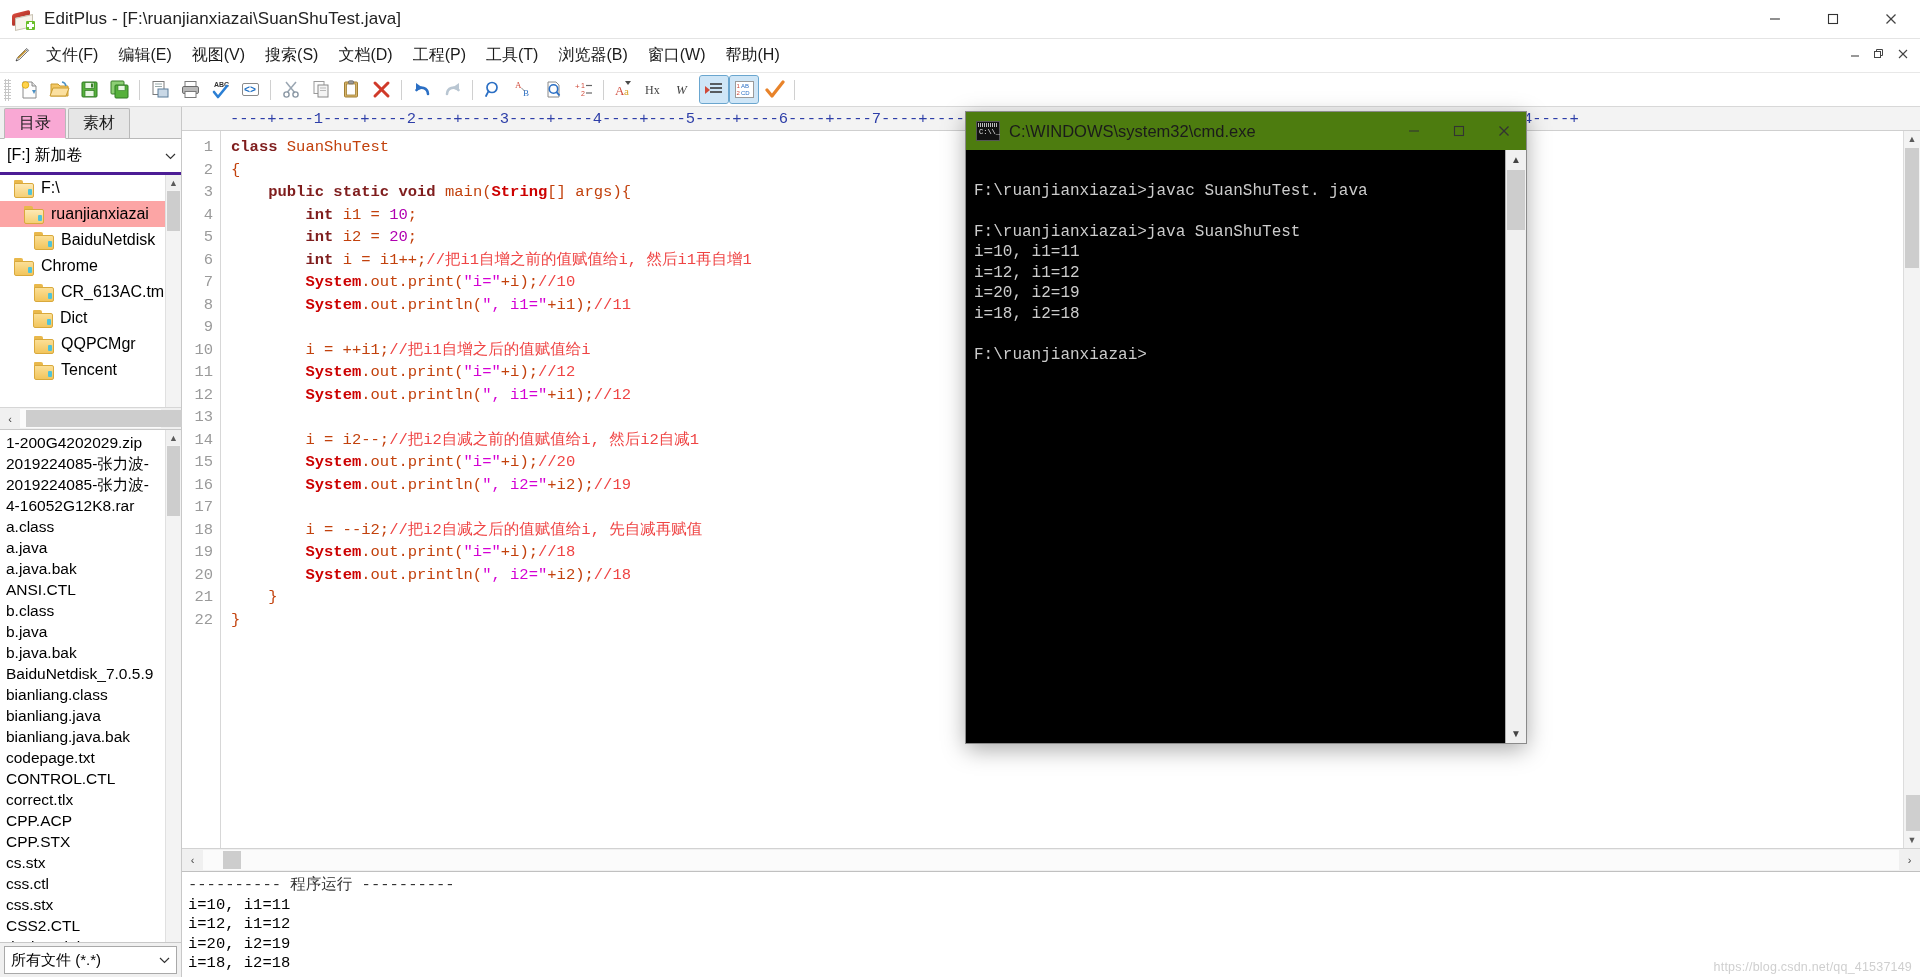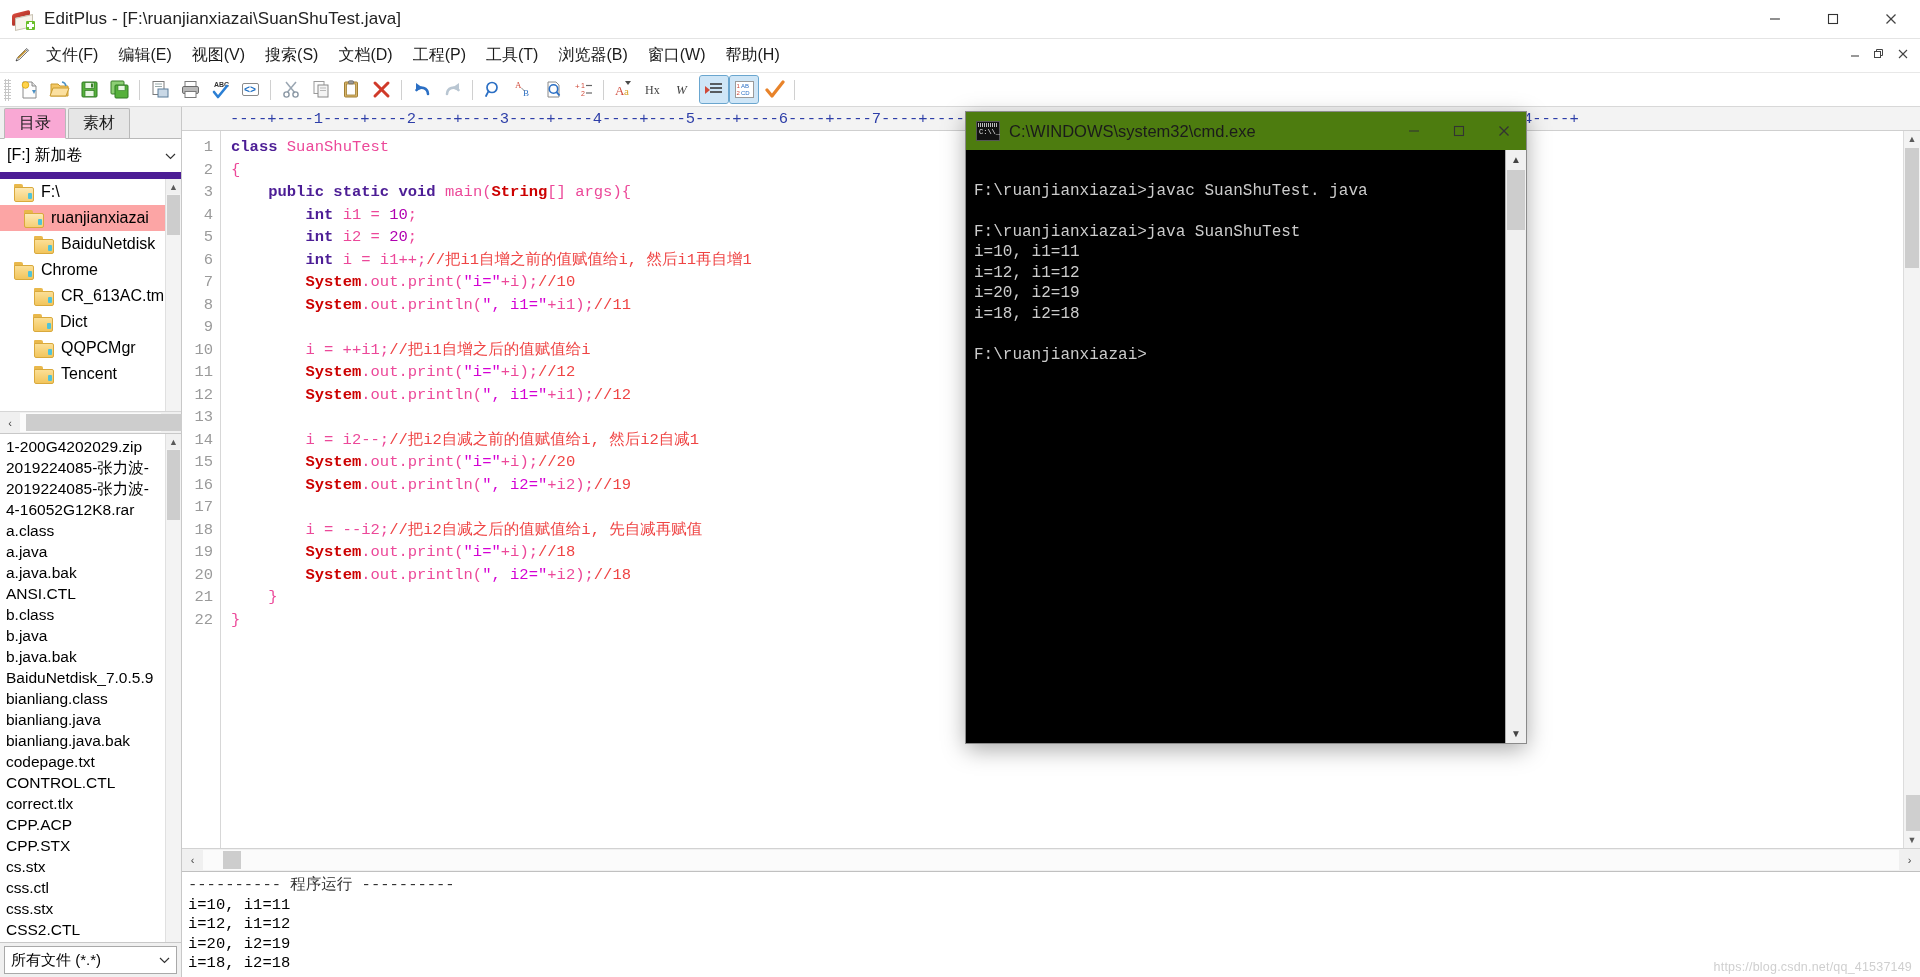--- a/index.html
+++ b/index.html
@@ -44,21 +44,21 @@
   .tb-btn svg{display:block;}
 
   
   .body{flex:1;display:flex;min-height:0;background:#f0f0f0;}
 
   
   .dock{width:181px;flex:none;display:flex;flex-direction:column;background:#f0f0f0;border-right:1px solid #c8c8c8;min-height:0;}
   .dock-tabs{height:31px;display:flex;align-items:flex-end;padding-left:4px;background:#f0f0f0;border-bottom:1px solid #b9b9b9;}
   .dock-tab{padding:4px 14px 4px;font-size:16px;color:#1b1b1b;background:#e6e6e6;border:1px solid #b9b9b9;border-bottom:none;margin-right:2px;border-radius:2px 2px 0 0;}
   .dock-tab.sel{background:#f9a8d4;border-bottom:1px solid #fff;margin-bottom:-1px;}
-  .drive-row{height:33px;display:flex;align-items:center;padding:0 4px 0 7px;background:#fff;border-bottom:7px solid #4c1d95;}
+  .drive-row{height:33px;display:flex;align-items:center;padding:0 4px 0 7px;background:#fff;border-bottom:3px solid #4c1d95;}
   .drive-row .lbl{font-size:16px;flex:1;white-space:nowrap;overflow:hidden;}
   .caret{width:14px;text-align:center;color:#333;font-size:11px;}
   .tree{background:#fff;height:232px;overflow:hidden;position:relative;border-bottom:1px solid #d6d6d6;}
   .tree-scroll{position:absolute;right:0;top:0;width:15px;height:100%;background:#f3f3f3;border-left:1px solid #e0e0e0;}
   .sc-arrow{height:15px;display:flex;align-items:center;justify-content:center;font-size:9px;color:#5a5a5a;background:#f0f0f0;}
   .sc-thumb{position:absolute;left:1px;right:1px;top:16px;height:40px;background:#cdcdcd;}
   .tnode{height:26px;display:flex;align-items:center;font-size:16px;white-space:nowrap;padding-right:16px;}
   .tnode.sel{background:#fca5a5;}
   .tnode .fo{width:20px;height:17px;margin-right:7px;flex:none;position:relative;}
   .fo .tab{position:absolute;left:0;top:0;width:9px;height:4px;background:#e9b84b;border-radius:1px 2px 0 0;}
@@ -85,26 +85,26 @@
   .ruler .lead{width:48px;flex:none;}
   .ruler .rtext{font-family:"Liberation Mono","DejaVu Sans Mono",monospace;font-size:15.5px;color:#2d3ea8;letter-spacing:0px;white-space:nowrap;}
 
   .editwrap{flex:1;display:flex;min-height:0;position:relative;background:#fff;}
   .edit-area{flex:1;display:flex;min-width:0;overflow:hidden;position:relative;background:#fff;}
   .gutter{width:38px;flex:none;background:#fff;text-align:right;padding-top:5px;}
   .gutter div{height:22.5px;line-height:22.5px;font-family:"Liberation Mono","DejaVu Sans Mono",monospace;font-size:15.5px;color:#9a9a9a;padding-right:7px;}
   .gutter-line{width:1px;background:#d7d7d7;flex:none;}
   .code{flex:1;padding:5px 0 0 10px;font-family:"Liberation Mono","DejaVu Sans Mono",monospace;font-size:15.5px;min-width:0;overflow:hidden;}
   .code .ln{height:22.5px;line-height:22.5px;white-space:pre;}
-  .k{color:#4c1d95;font-weight:bold;}
+  .k{color:#7f1d1d;font-weight:bold;}
   .cls{color:#cc0000;font-weight:bold;}
   .strp{color:#d400d4;}
   .num{color:#b000b0;}
   .cmt{color:#ef4444;}
-  .pl{color:#ec4899;}
+  .pl{color:#c2410c;}
 
   .vscroll{width:16px;flex:none;background:#f3f3f3;border-left:1px solid #dcdcdc;position:relative;}
   .vsa{height:16px;display:flex;align-items:center;justify-content:center;font-size:9px;color:#5a5a5a;}
   .vthumb{position:absolute;left:1px;right:1px;height:120px;background:#cdcdcd;}
 
   .hscroll{height:22px;background:#f0f0f0;border-top:1px solid #d2d2d2;display:flex;align-items:center;flex:none;}
   .hsa{width:21px;height:20px;display:flex;align-items:center;justify-content:center;font-size:11px;color:#444;}
   .htrack{flex:1;height:20px;background:#fbfbfb;position:relative;}
   .hthumb{position:absolute;left:20px;top:1px;width:18px;height:18px;background:#cdcdcd;}
 

